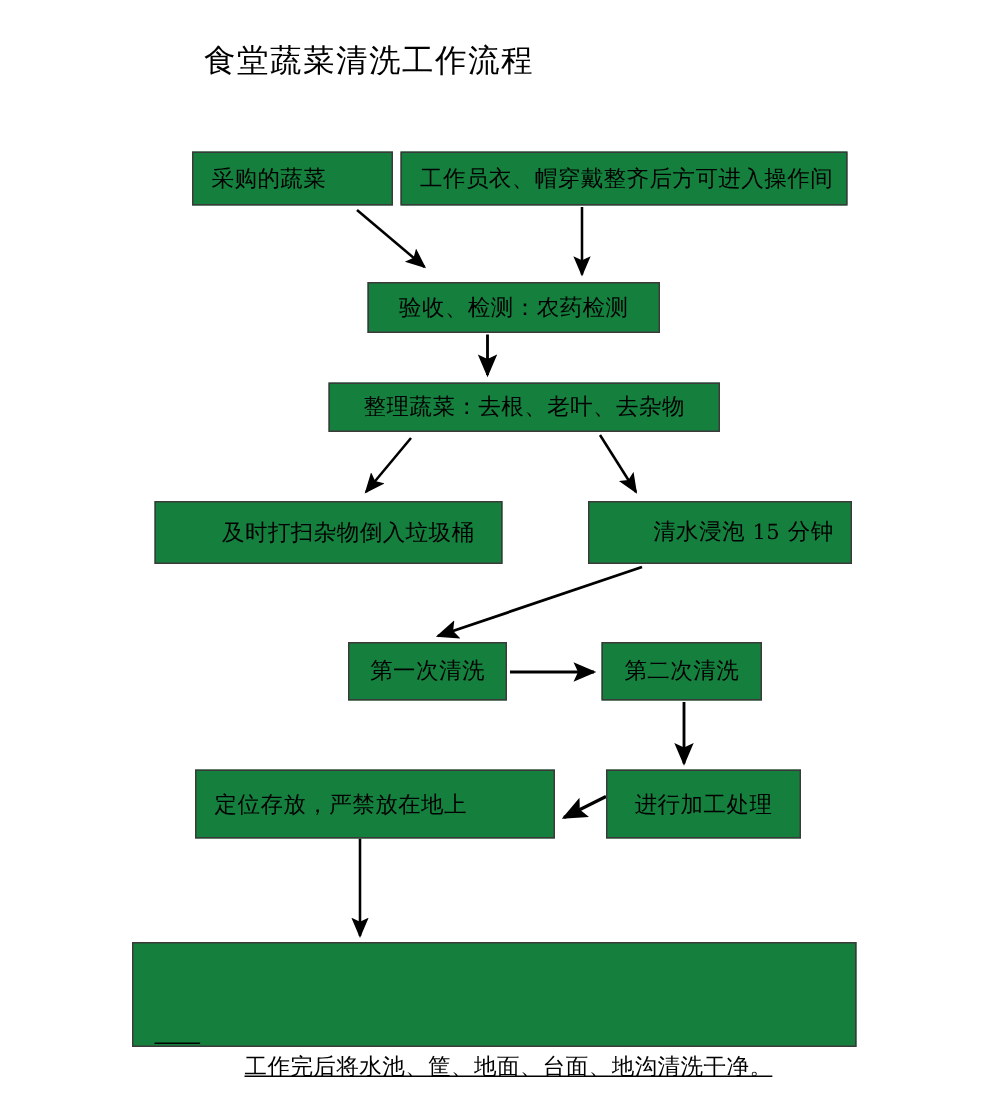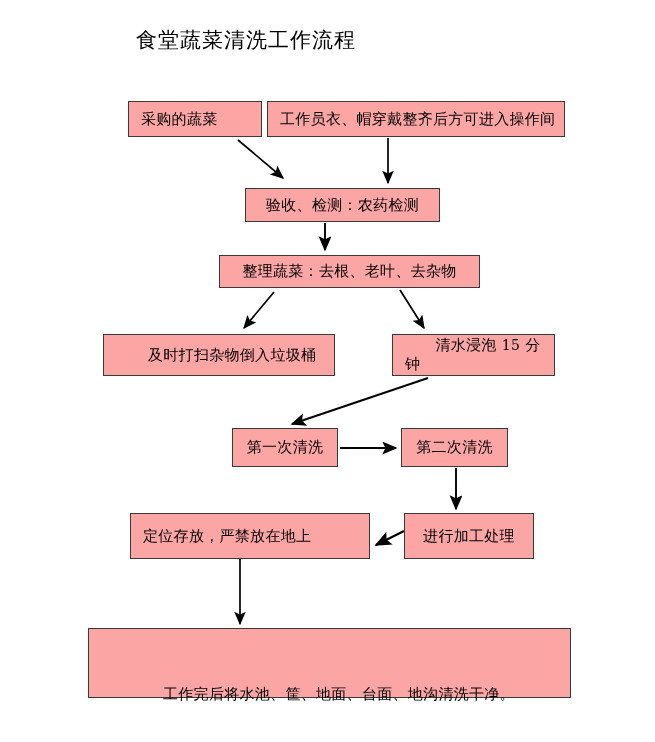--- a/index.html
+++ b/index.html
@@ -21,21 +21,21 @@
     position: absolute;
     left: 0;
     top: 0;
     width: 655px;
     height: 742px;
   }
   .node {
     position: absolute;
     box-sizing: border-box;
     border: 1px solid #3a3a3a;
-    background: #fca5a5;
+    background: #15803d;
     display: flex;
     align-items: center;
     color: #000000;
     font-size: 15px;
     line-height: 1.25;
     letter-spacing: 0.3px;
     white-space: pre-wrap;
     z-index: 2;
   }
   .node .txt {
@@ -43,21 +43,22 @@
     width: 100%;
   }
   .node.pad-left .txt {
     padding-left: 12px;
   }
   .node.center .txt {
     text-align: center;
   }
   .node.multiline {
     align-items: flex-start;
-    padding-top: 9px;
+    padding-top: 26px;
+    text-decoration: underline;
   }
   .node.multiline .txt {
     padding-left: 14px;
     text-align: left;
     line-height: 1.5;
   }
   #page-title {
     position: absolute;
     left: 136px;
     top: 26px;
@@ -121,21 +122,21 @@
   </div>
 
   <div class="node center" style="left:219px; top:255px; width:261px; height:33px;">
     <span class="txt">整理蔬菜：去根、老叶、去杂物</span>
   </div>
 
   <div class="node pad-left" style="left:103px; top:334px; width:232px; height:42px;padding-left:32px;">
     <span class="txt">及时打扫杂物倒入垃圾桶</span>
   </div>
 
-  <div class="node pad-left" style="left:392px; top:334px; width:163px; height:42px;">
+  <div class="node pad-left" style="left:392px; top:334px; width:176px; height:42px;">
     <span class="txt">
       <span>清水浸泡 </span><span class="num">15</span><span> 分钟</span>
     </span>
   </div>
 
   <div class="node center" style="left:232px; top:428px; width:106px; height:39px;">
     <span class="txt">第一次清洗</span>
   </div>
 
   <div class="node center" style="left:401px; top:428px; width:107px; height:39px;">

